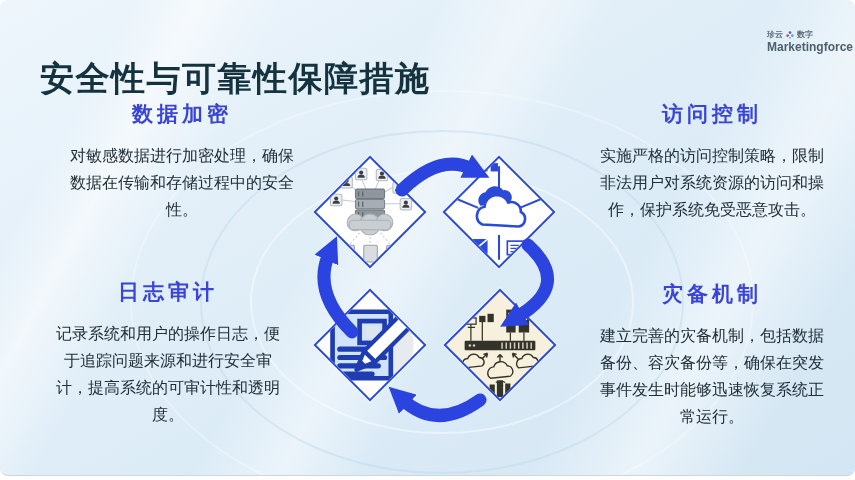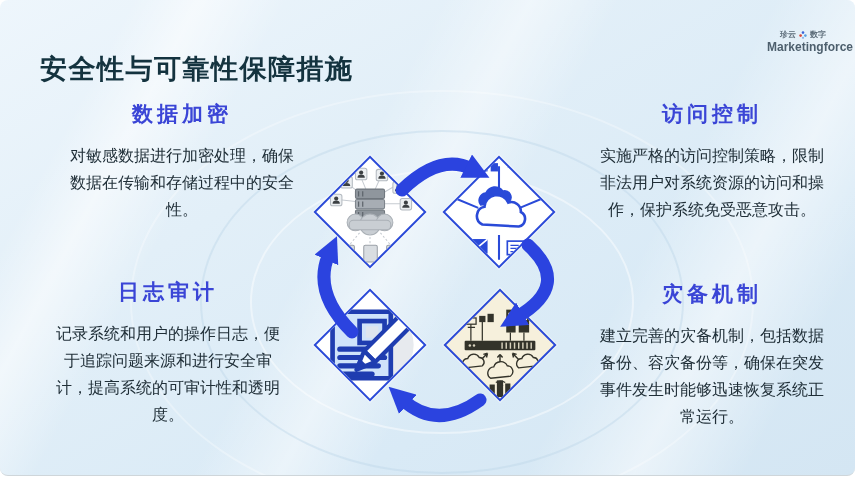--- a/index.html
+++ b/index.html
@@ -13,24 +13,24 @@
   .slide::before{content:"";position:absolute;inset:0;pointer-events:none;
     background:
       linear-gradient(118deg,rgba(255,255,255,0) 12%,rgba(255,255,255,.55) 18%,rgba(255,255,255,0) 26%),
       linear-gradient(118deg,rgba(255,255,255,0) 40%,rgba(255,255,255,.45) 48%,rgba(255,255,255,0) 56%),
       linear-gradient(118deg,rgba(255,255,255,0) 70%,rgba(255,255,255,.5) 80%,rgba(255,255,255,0) 90%);}
   .ripple{position:absolute;border:2px solid rgba(255,255,255,.45);border-radius:50%;pointer-events:none;}
   .ripple.r1{left:250px;top:170px;width:380px;height:260px;}
   .ripple.r2{left:200px;top:130px;width:480px;height:340px;border-color:rgba(190,214,232,.45);}
   .ripple.r3{left:130px;top:90px;width:620px;height:420px;border-color:rgba(255,255,255,.3);}
 
-  .title{position:absolute;left:40px;top:33px;font-size:27px;font-weight:900;letter-spacing:1.5px;
+  .title{position:absolute;left:40px;top:33px;font-size:34px;font-weight:900;letter-spacing:1.5px;
          color:#14333F;}
   .logo{position:absolute;right:16px;top:30px;width:72px;text-align:center;color:#5d6d7a;line-height:1.25;}
-  .logo .l1{font-size:8px;font-weight:700;display:flex;align-items:center;justify-content:center;gap:3px;}
+  .logo .l1{font-size:8px;font-weight:700;display:flex;align-items:center;justify-content:flex-start;gap:3px;}
   .logo .l2{font-size:12px;font-weight:700;color:#4d5f6d;}
   .logo-mark{display:inline-block;width:8px;height:8px;}
 
   .section{position:absolute;width:232px;text-align:center;}
   .section h2{margin:0 0 14px 0;font-size:21px;font-weight:800;letter-spacing:4px;color:#3A45D6;}
   .section p{margin:0;font-size:16px;line-height:27px;color:#202F38;}
   .sec-enc{left:66px;top:100px;}
   .sec-acc{left:596px;top:100px;}
   .sec-log{left:52px;top:278px;}
   .sec-dis{left:596px;top:280px;}

